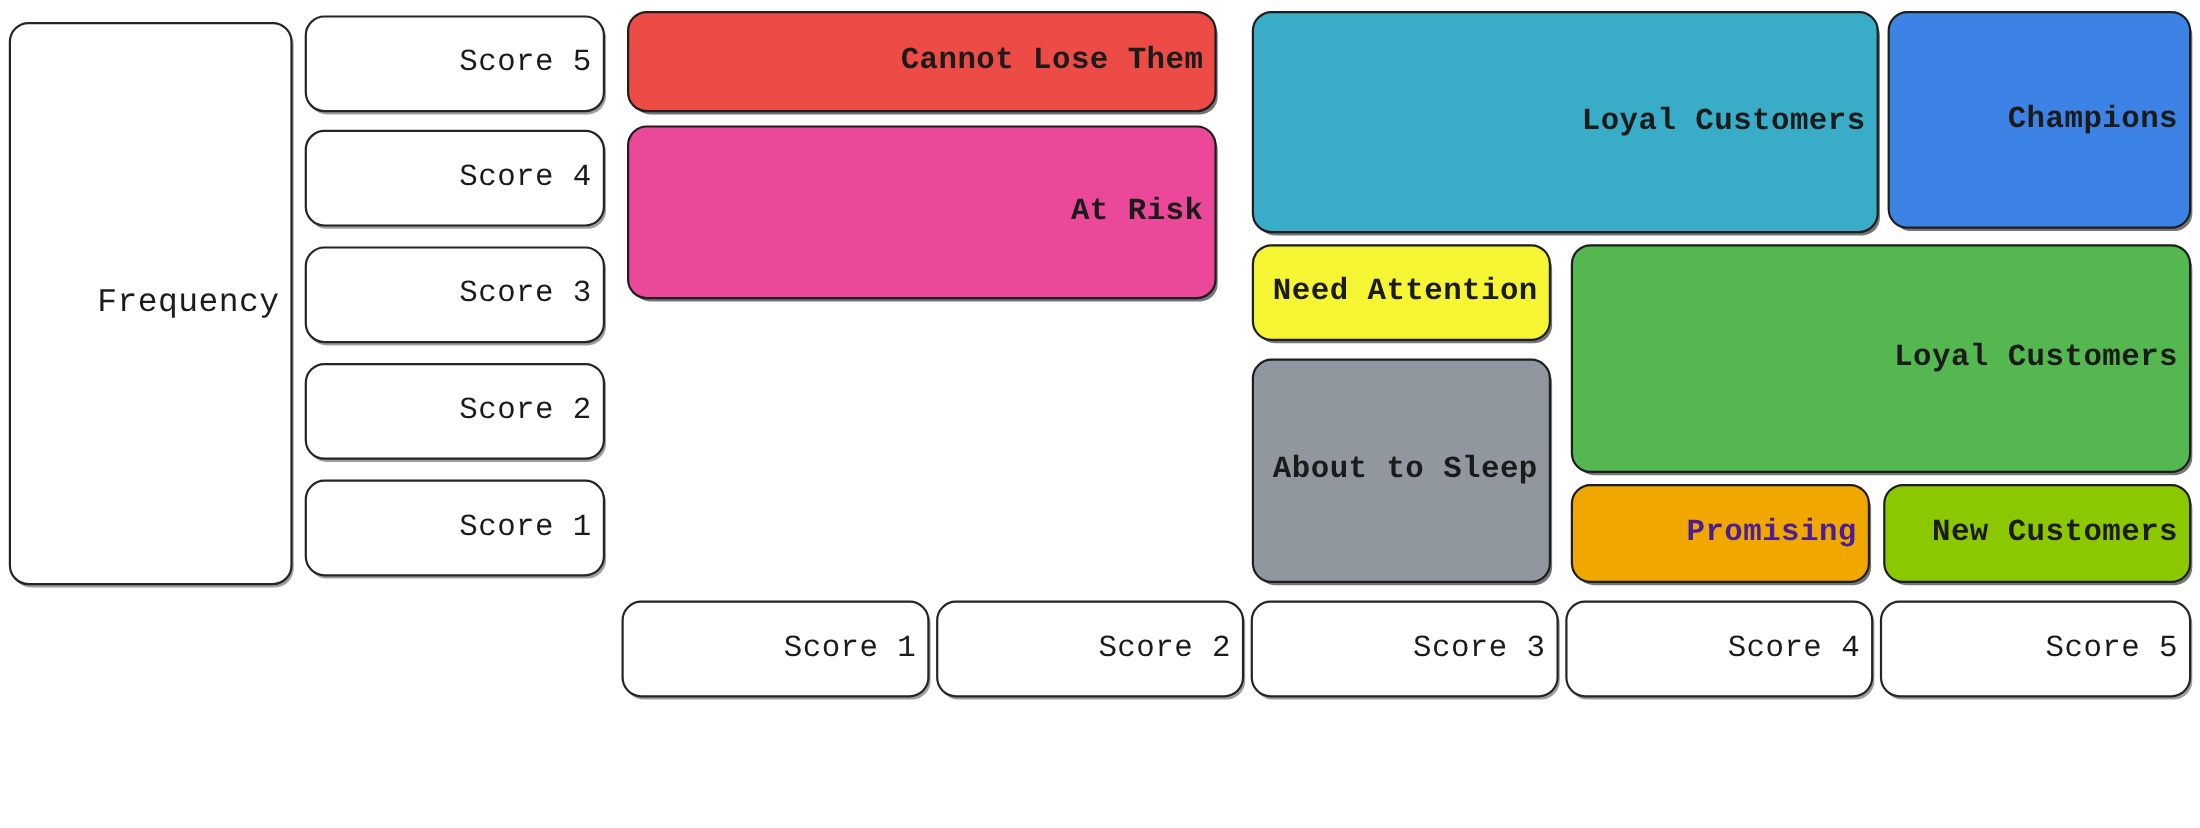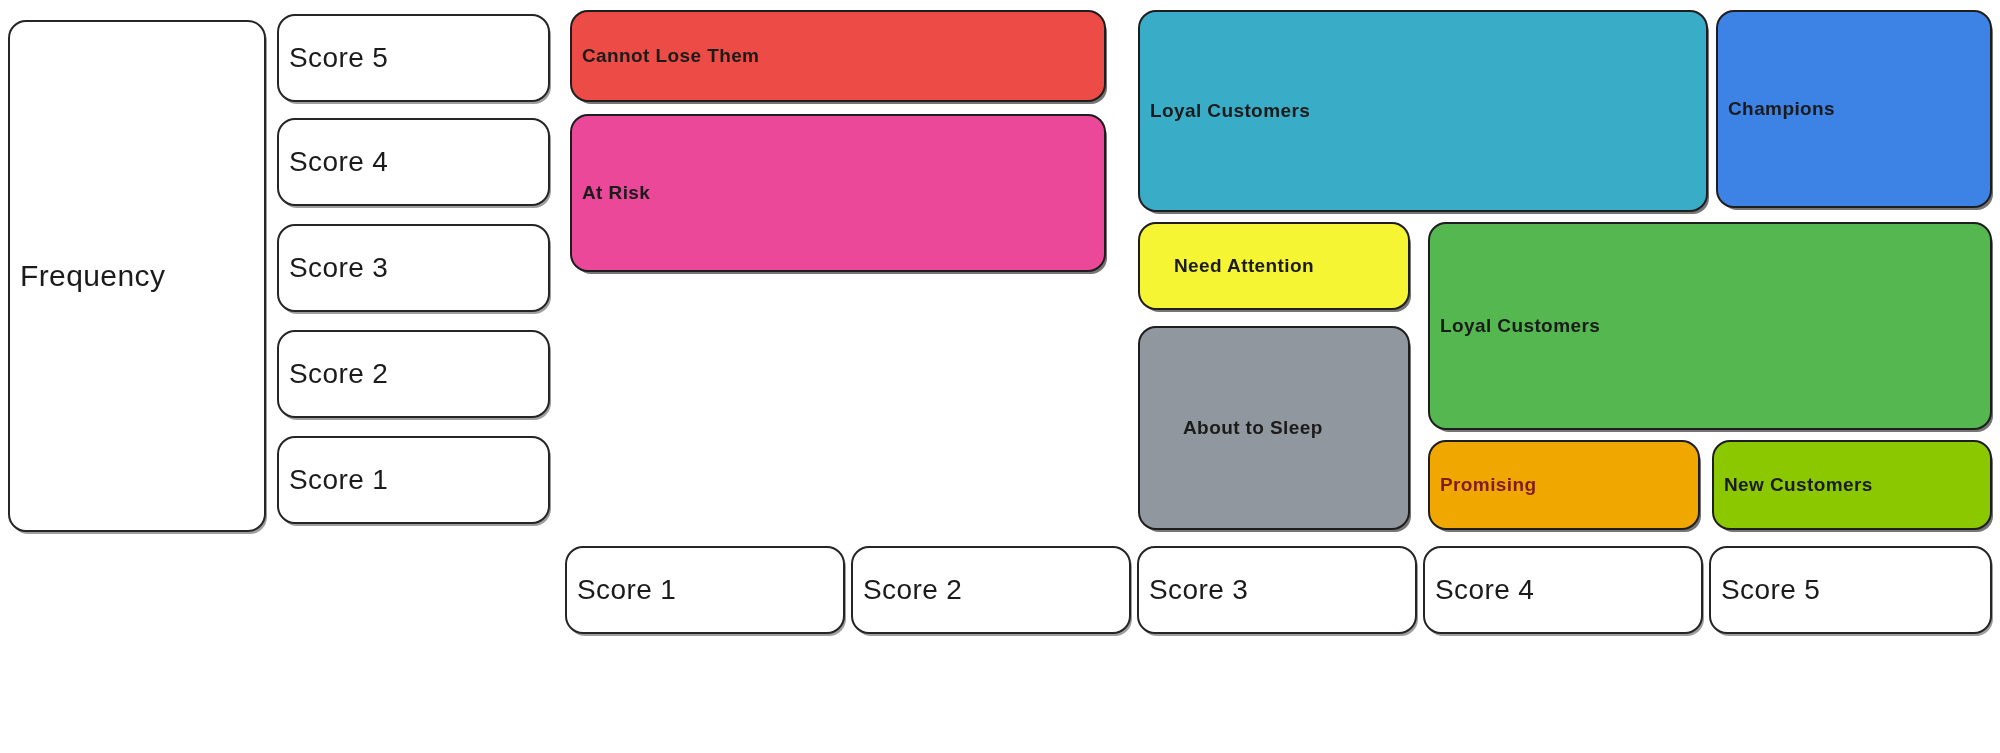--- a/index.html
+++ b/index.html
@@ -17,27 +17,27 @@
     height: 753px;
     background: #ffffff;
     overflow: hidden;
   }
   
   .box {
     position: absolute;
     box-sizing: border-box;
     display: flex;
     align-items: center;
-    justify-content: flex-start;
+    justify-content: flex-end;
     border: 2.2px solid #1e1e1e;
     border-radius: 18px;
     text-align: center;
     line-height: 1.15;
     color: #1b1b1b;
-    font-family: Liberation Sans, sans-serif;
+    font-family: Liberation Mono, monospace;
     font-size: 28px;
     letter-spacing: 0.4px;
     font-weight: 500;
     
     box-shadow: 2px 3px 0 -1px rgba(30,30,30,0.55);
   }
   .box .lbl {
     display: block;
     padding: 0 10px;
     white-space: nowrap;
@@ -52,21 +52,21 @@
   .box.axis-bar {
     border-radius: 16px;
   }
   
   .box.seg {
     border-color: #1e1e1e;
     border-width: 2px;
     box-shadow: 3px 4px 0 -2px rgba(25,25,25,0.6);
   }
   .seg .lbl {
-    font-size: 19px;
+    font-size: 28px;
     font-weight: 600;
   }
   .axis .lbl {
     font-size: 28px;
     font-weight: 500;
   }
   .frequency-label .lbl {
     font-size: 30px;
   }
   .recency-label .lbl {
@@ -120,21 +120,21 @@
   </div>
 
   <div class="box seg" style="left: 1716px; top: 10px; width: 276px; height: 198px; background: rgb(61, 130, 229); color: rgb(27, 27, 27);">
     <span class="lbl">Champions</span>
   </div>
 
   <div class="box seg" style="left: 1428px; top: 222px; width: 564px; height: 208px; background: rgb(84, 183, 79); color: rgb(27, 27, 27);">
     <span class="lbl">Loyal Customers</span>
   </div>
 
-  <div class="box seg" style="left: 1428px; top: 440px; width: 272px; height: 90px; background: rgb(240, 168, 0); color: #7f1d1d;">
+  <div class="box seg" style="left: 1428px; top: 440px; width: 272px; height: 90px; background: rgb(240, 168, 0); color: #4c1d95;">
     <span class="lbl">Promising</span>
   </div>
 
   <div class="box seg" style="left: 1712px; top: 440px; width: 280px; height: 90px; background: rgb(140, 200, 0); color: rgb(27, 27, 27);">
     <span class="lbl">New Customers</span>
   </div>
 
   <div class="box axis" style="left:565px; top:546px; width:280px; height:88px;">
     <span class="lbl">Score 1</span>
   </div>

